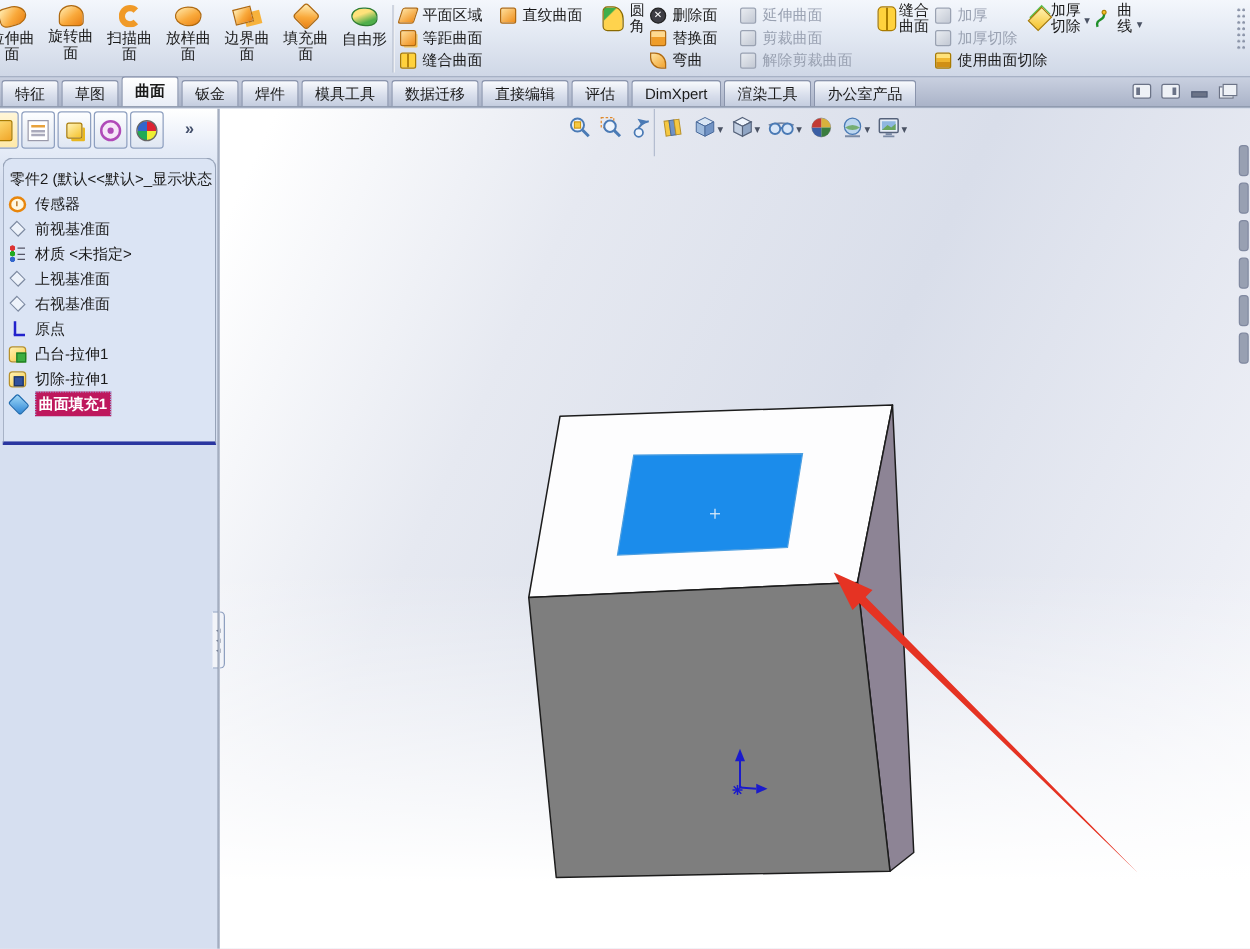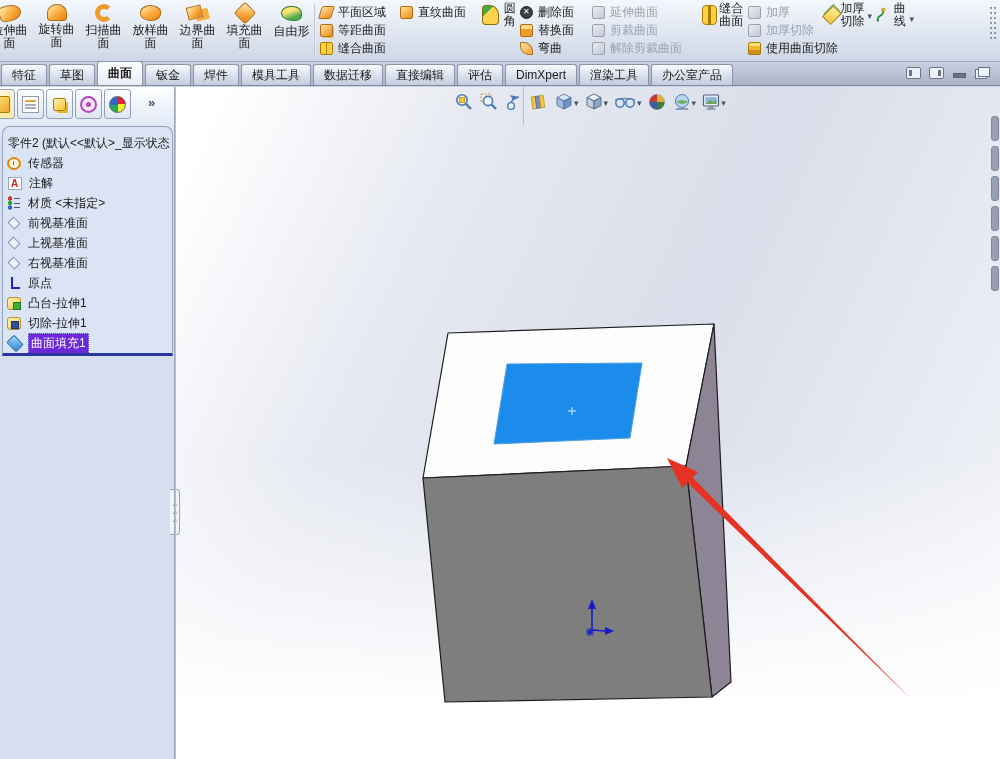--- a/index.html
+++ b/index.html
@@ -96,21 +96,21 @@
   .ptabs { position:absolute; left:0; top:2px; height:32px; display:flex; gap:2px; }
   .ptab { width:27px; height:30px; border:1px solid #8fa0c0; border-radius:3px;
     background:linear-gradient(180deg,#fdfeff,#dfe6f2); display:flex; align-items:center; justify-content:center; cursor:pointer; }
   .ptab.cut { margin-left:-12px; background:linear-gradient(180deg,#fff6d8,#ffe9a8); }
   .pchev { position:absolute; left:148px; top:8px; width:20px; font-weight:bold; color:#44506b; cursor:pointer; font-size:13px; }
   .treebox { position:absolute; left:2px; top:39px; width:171px; height:230px;
     background:#dbe4f4; border:1px solid #97a3b8; border-bottom:3px solid #2a36a0; border-radius:8px 8px 0 0; overflow:hidden; }
   .tree-rows { position:absolute; left:0; top:8px; width:100%; }
   .trow { display:flex; align-items:center; gap:5px; height:20px; padding-left:4px; cursor:pointer; white-space:nowrap; overflow:hidden; }
   .trow .tlabel { padding:1px 2px;text-align:right; }
-  .trow.sel .tlabel { background:#6d28d9; color:#fff; border:1px dotted #9db6e4; }
+  .trow.sel .tlabel { background:#be185d; color:#fff; border:1px dotted #9db6e4;font-weight:bold; }
   .troot { height:18px; padding-left:5px; overflow:hidden; white-space:nowrap; cursor:pointer; }
   .ti { width:14px; height:14px; flex:0 0 14px; position:relative; }
   .t-sensor { border-radius:50%; border:2px solid #e8860c; background:#fff8e0; width:13px; height:13px; }
   .t-sensor::after { content:""; position:absolute; left:4px; top:2px; width:1px; height:4px; background:#b05e00; }
   .t-note { width:12px; height:13px; background:#fff; border:1px solid #9aa; margin-left:1px; }
   .t-note::after { content:"A"; position:absolute; left:2px; top:0; font-size:10px; font-weight:bold; color:#cc2222; }
   .t-mat { background:
       radial-gradient(circle at 3px 2.5px,#d33 0 2px,rgba(0,0,0,0) 2.4px),
       radial-gradient(circle at 3px 7px,#2a2 0 2px,rgba(0,0,0,0) 2.4px),
       radial-gradient(circle at 3px 11.5px,#36c 0 2px,rgba(0,0,0,0) 2.4px),
@@ -449,34 +449,30 @@
       <div class="pchev">»</div>
 
       <div class="treebox">
         <div class="tree-rows">
           <div class="troot">零件2 (默认&lt;&lt;默认&gt;_显示状态</div>
           <div class="trow">
             <span class="ti t-sensor"></span>
             <span class="tlabel">传感器</span>
           </div>
           <div class="trow">
-            <span class="ti t-note"></span>
-            <span class="tlabel">注解</span>
-          </div>
-          <div class="trow">
-            <span class="ti t-mat"></span>
-            <span class="tlabel">材质 &lt;未指定&gt;</span>
-          </div>
-          <div class="trow">
             <span class="ti">
                 <span class="t-plane" style="display:block"></span>
               </span>
             <span class="tlabel">前视基准面</span>
           </div>
           <div class="trow">
+            <span class="ti t-mat"></span>
+            <span class="tlabel">材质 &lt;未指定&gt;</span>
+          </div>
+          <div class="trow">
             <span class="ti">
                 <span class="t-plane" style="display:block"></span>
               </span>
             <span class="tlabel">上视基准面</span>
           </div>
           <div class="trow">
             <span class="ti">
                 <span class="t-plane" style="display:block"></span>
               </span>
             <span class="tlabel">右视基准面</span>

